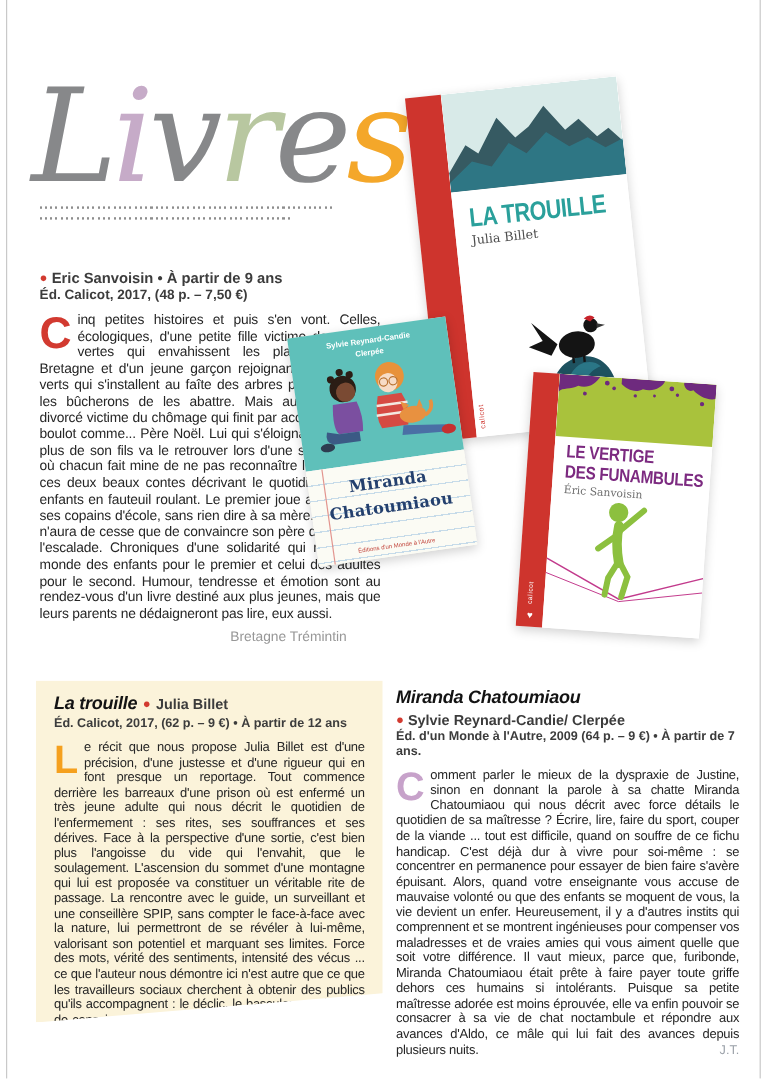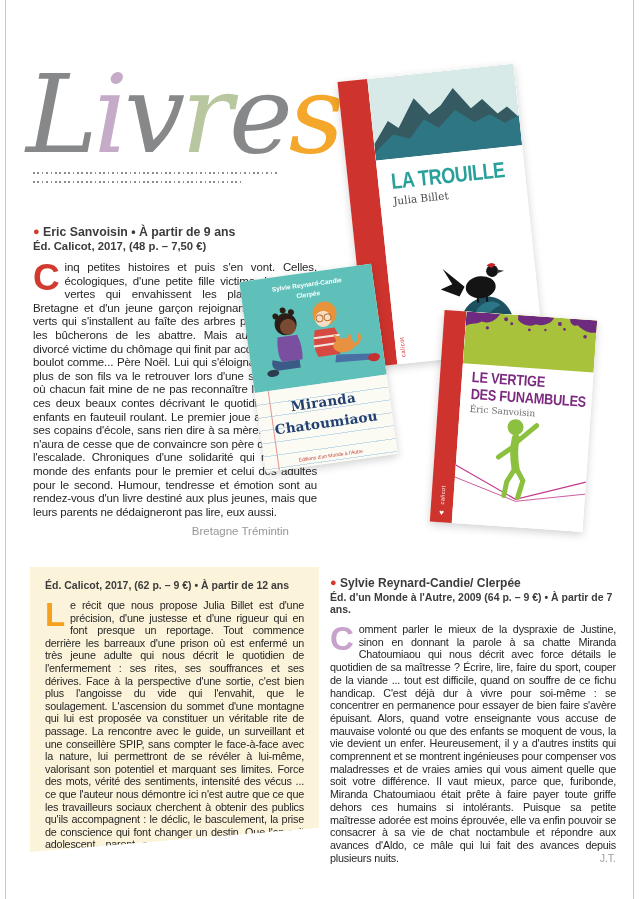--- a/index.html
+++ b/index.html
@@ -231,28 +231,34 @@
           <path d="M58,32 L78,13"></path>
           <path d="M57,35 L42,47"></path>
           <path d="M60,56 L52,71 L50,85"></path>
           <path d="M60,56 L68,69 L64,86"></path>
         </g>
       </svg>
     </div>
   </div>
 
   <div class="box2">
+    <div>
+      <span class="rev-title">La trouille</span>
+      <span class="dot">●</span>
+      <span class="author">Julia Billet</span>
+    </div>
     <div class="edition">Éd. Calicot, 2017, (62 p. – 9 €) • À partir de 12 ans</div>
     <div class="bodytxt">
       <span class="dropcap">L</span><span>e récit que nous propose Julia Billet est d'une précision, d'une justesse et d'une rigueur qui en font presque un reportage. Tout commence derrière les barreaux d'une prison où est enfermé un très jeune adulte qui nous décrit le quotidien de l'enfermement : ses rites, ses souffrances et ses dérives. Face à la perspective d'une sortie, c'est bien plus l'angoisse du vide qui l'envahit, que le soulagement. L'ascension du sommet d'une montagne qui lui est proposée va constituer un véritable rite de passage. La rencontre avec le guide, un surveillant et une conseillère SPIP, sans compter le face-à-face avec la nature, lui permettront de se révéler à lui-même, valorisant son potentiel et marquant ses limites. Force des mots, vérité des sentiments, intensité des vécus ... ce que l'auteur nous démontre ici n'est autre que ce que les travailleurs sociaux cherchent à obtenir des publics qu'ils accompagnent : le déclic, le basculement, la prise de conscience qui font changer un destin. Que l'on soit adolescent, parent ou professionnel, chacun pourra retrouver ici une richesse et une émotion d'une grande force.</span>
       <span class="sig-inline">J.T.</span>
     </div>
   </div>
 
   <div class="review3">
+    <div class="rev-title">Miranda Chatoumiaou</div>
     <div class="byline">
       <span class="dot">●</span>
       <span>Sylvie Reynard-Candie/ Clerpée</span>
     </div>
     <div class="edition">Éd. d'un Monde à l'Autre, 2009 (64 p. – 9 €) • À partir de 7 ans.</div>
     <div class="bodytxt">
       <span class="dropcap">C</span><span>omment parler le mieux de la dyspraxie de Justine, sinon en donnant la parole à sa chatte Miranda Chatoumiaou qui nous décrit avec force détails le quotidien de sa maîtresse ? Écrire, lire, faire du sport, couper de la viande ... tout est difficile, quand on souffre de ce fichu handicap. C'est déjà dur à vivre pour soi-même : se concentrer en permanence pour essayer de bien faire s'avère épuisant. Alors, quand votre enseignante vous accuse de mauvaise volonté ou que des enfants se moquent de vous, la vie devient un enfer. Heureusement, il y a d'autres instits qui comprennent et se montrent ingénieuses pour compenser vos maladresses et de vraies amies qui vous aiment quelle que soit votre différence. Il vaut mieux, parce que, furibonde, Miranda Chatoumiaou était prête à faire payer toute griffe dehors ces humains si intolérants. Puisque sa petite maîtresse adorée est moins éprouvée, elle va enfin pouvoir se consacrer à sa vie de chat noctambule et répondre aux avances d'Aldo, ce mâle qui lui fait des avances depuis plusieurs nuits.</span>
     </div>
     <span class="sig">J.T.</span>
   </div>

